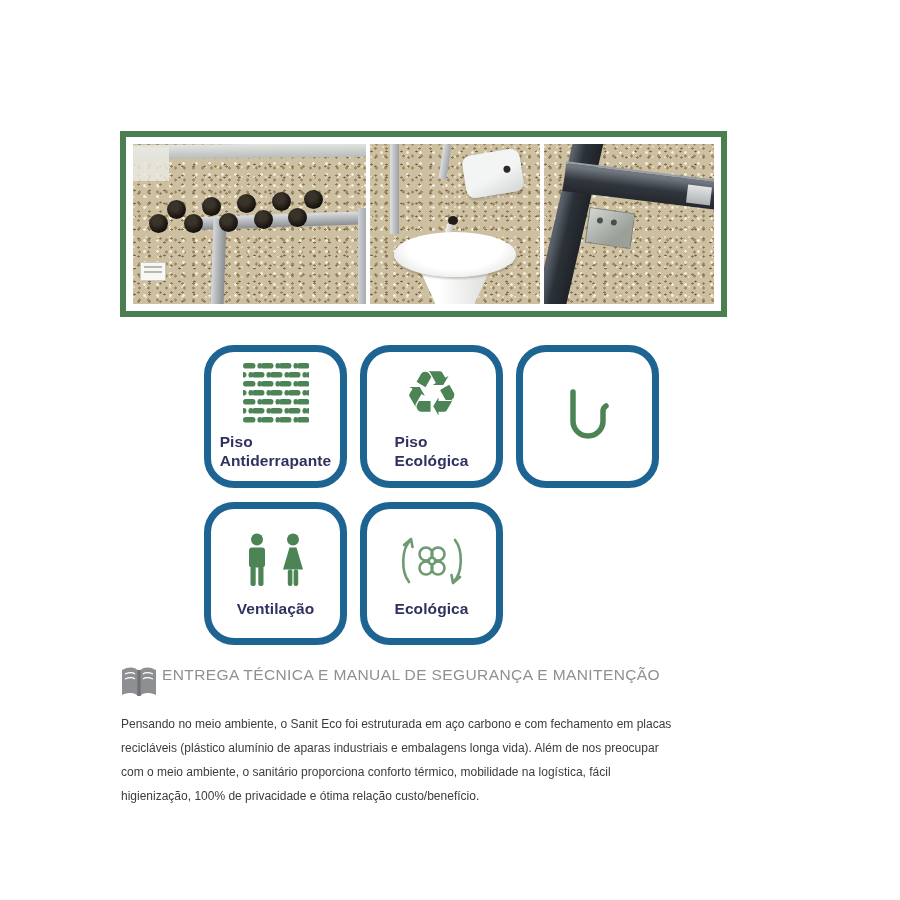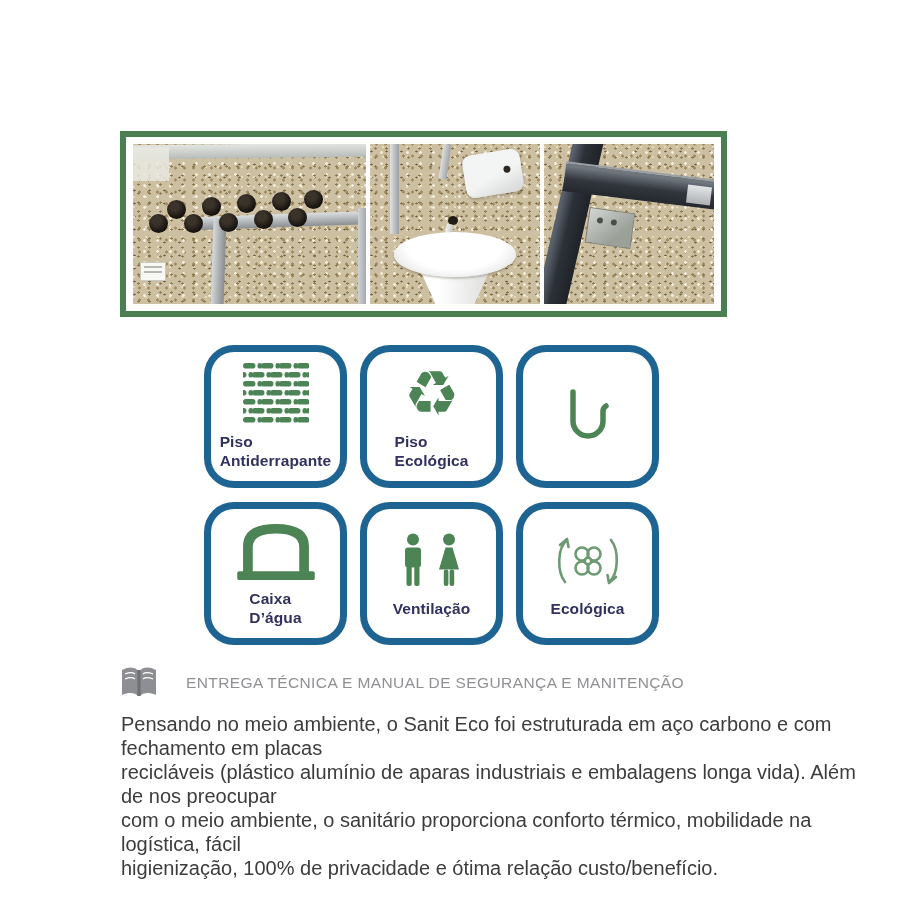--- a/index.html
+++ b/index.html
@@ -95,28 +95,28 @@
   .icon-wrap { display:flex; align-items:center; justify-content:center; height:64px; }
   .card-label {
     color:#31315f; font-weight:bold; font-size:15.5px; line-height:1.22;
     text-align:left; white-space:pre-line; letter-spacing:.1px;
   }
   .recycle-glyph { font-size:62px; line-height:58px; color:#4d8455;
     font-family:"DejaVu Sans", sans-serif; }
 
   
   .section-head {
-    position:absolute; left:120px; top:666px; display:flex; align-items:center; gap:28px;
+    position:absolute; left:120px; top:666px; display:flex; align-items:flex-start; gap:4px;
   }
   .sh-title { color:#8f9093; font-size:15.5px; letter-spacing:.4px; }
 
   
   .body-text {
     position:absolute; left:121px; top:712px; width:740px;
-    color:#3c3c3c; font-size:20px; line-height:24px; white-space:pre-line;
+    color:#3c3c3c; font-size:12px; line-height:24px; white-space:pre-line;
   }
 </style>
 </head>
 <body>
 
 <div class="canvas">
 
   <div class="photo-frame">
     <div class="photo photo1">
       <div class="p1-topstrip"></div>
@@ -251,30 +251,20 @@
     </div>
 
     <div class="card">
       <div class="icon-wrap">
         <svg width="46" height="58" viewBox="0 0 46 58" fill="none" stroke="#4d8455" stroke-width="5.5" stroke-linecap="round">
           <path d="M8 4 V33 a15 15 0 0 0 30 0 V23 q0 -3 3 -5"></path>
         </svg>
       </div>
     </div>
 
-    <div class="card">
-      <div class="icon-wrap">
-        <svg width="78" height="62" viewBox="0 0 80 64" fill="#4d8455">
-          <path d="M6 54 V27 Q6 4 40 4 Q74 4 74 27 V54 H64 V28 Q64 14 40 14 Q16 14 16 28 V54 Z"></path>
-          <rect x="0" y="53" width="80" height="9" rx="2"></rect>
-        </svg>
-      </div>
-      <div class="card-label">Caixa
-D’água</div>
-    </div>
 
     <div class="card">
       <div class="icon-wrap">
         <svg width="66" height="56" viewBox="0 0 66 56" fill="#4d8455">
           <circle cx="14" cy="6.5" r="6"></circle>
           <rect x="6" y="14.5" width="16" height="20" rx="3"></rect>
           <rect x="7.5" y="33" width="5.2" height="20" rx="2"></rect>
           <rect x="15.3" y="33" width="5.2" height="20" rx="2"></rect>
           <circle cx="50" cy="6.5" r="6"></circle>
           <path d="M46.5 14.5 h7 l6.5 22 h-20 z"></path>

